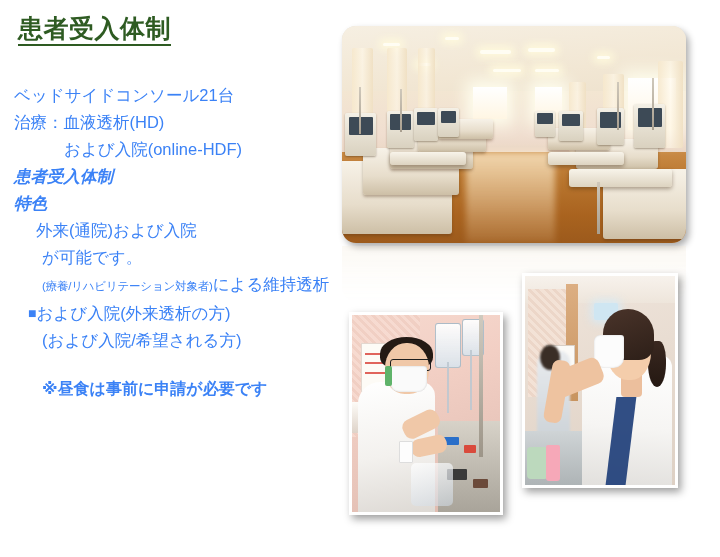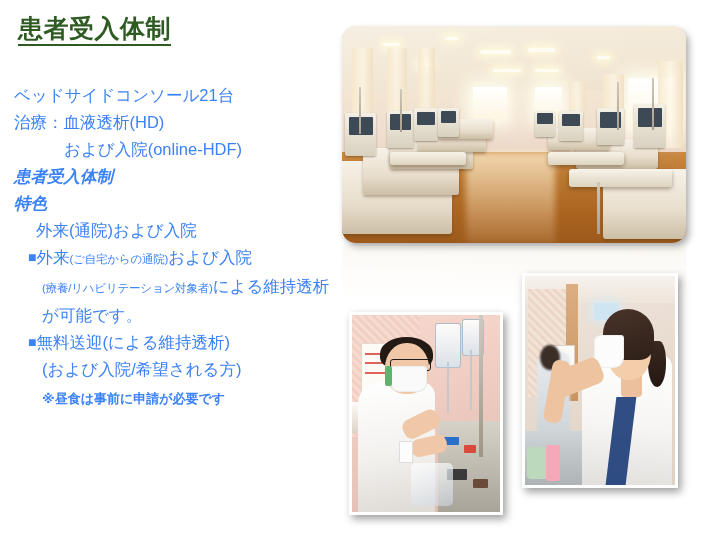--- a/index.html
+++ b/index.html
@@ -62,24 +62,25 @@
     font-size: 14px;
     vertical-align: 1px;
     letter-spacing: 0;
   }
 
   .small {
     font-size: 11.5px;
     letter-spacing: -0.2px;
   }
   .ln.note {
-    font-size: 13px;
+    font-size: 16px;
     padding-left: 28px;
     line-height: 24px;
     font-weight: bold;
+    margin-top: 19px;
   }
   .spacer-sm { height: 4px; }
 
   
   .photo {
     position: absolute;
     overflow: hidden;
     background: #e9e2d6;
   }
 
@@ -361,27 +362,26 @@
 
   <div class="body-block">
 
     <div class="ln">ベッドサイドコンソール21台</div>
     <div class="ln">治療：血液透析(HD)</div>
     <div class="ln ind2">および入院(online-HDF)</div>
     <div class="ln bold">患者受入体制</div>
     <div class="ln bold">特色</div>
     <div class="ln ind1">外来(通院)および入院</div>
 
-    <div class="ln sq"><span class="sq-mark">■</span><span>外来</span><span class="small">(ご自宅からの通院)</span><span>および入院</span></div>
+
+    <div class="ln sq2">が可能です。</div>
 
     <div class="ln sq2"><span class="small">(療養/リハビリテーション対象者)</span><span>による維持透析</span></div>
 
-    <div class="ln sq2">が可能です。</div>
-
-    <div class="ln sq"><span class="sq-mark">■</span><span>無料送迎(による維持透析)</span></div>
+    <div class="ln sq"><span class="sq-mark">■</span><span>および入院(外来透析の方)</span></div>
 
 
     <div class="ln sq2">(および入院/希望される方)</div>
 
     <div class="spacer-sm"></div>
     <div class="ln note">※昼食は事前に申請が必要です</div>
   </div>
 </div>
 
 <div class="photo" id="photo-room">

